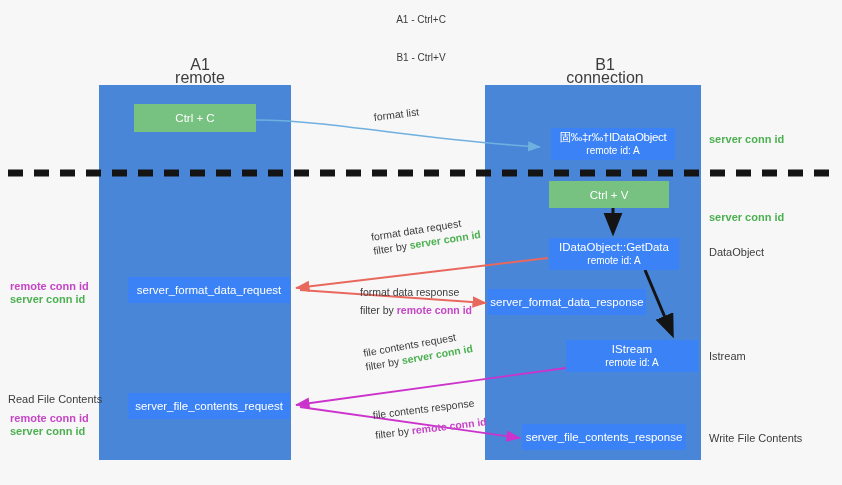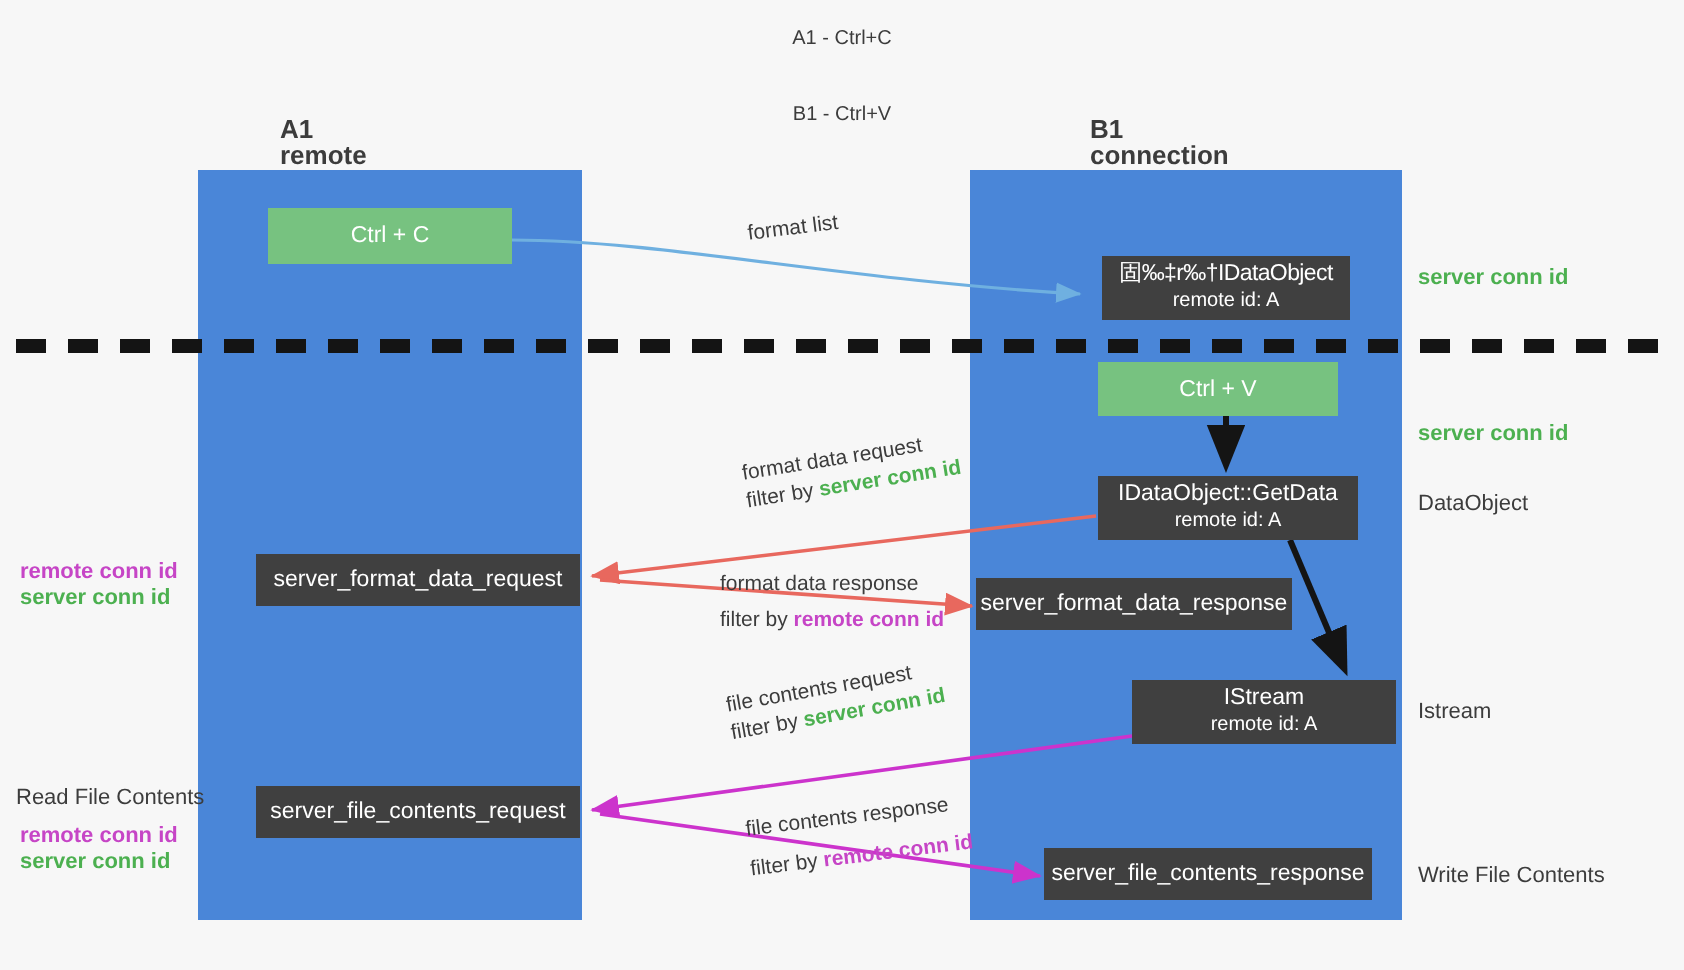--- a/index.html
+++ b/index.html
@@ -16,30 +16,30 @@
 
   .title{
     position:absolute;width:100%;text-align:center;
     font-size:10px;line-height:20px;color:#3c3c3c;
   }
 
   .lane{
     position:absolute;background:#4a86d8;
   }
   .lane-head{
-    position:absolute;text-align:left;font-size:13px;line-height:13px;color:#3c3c3c;font-weight:bold;
+    position:absolute;text-align:center;font-size:16px;line-height:13px;color:#3c3c3c;
   }
 
   .node{
     position:absolute;box-sizing:border-box;
     display:flex;flex-direction:column;align-items:center;justify-content:center;
     color:#ffffff;font-size:11.5px;line-height:14px;text-align:center;
   }
   .node.green{background:#77c280;}
-  .node.orange{background:#404040;}
+  .node.orange{background:#3b82f6;}
   .node .l2{font-size:10px;}
 
   .edge-label{
     position:absolute;font-size:10.5px;line-height:14px;color:#3c3c3c;
     white-space:nowrap;
   }
   .edge-label .green{color:#4cb050;font-weight:bold;}
   .edge-label .magenta{color:#c645c6;font-weight:bold;}
   .rot-n7{transform:rotate(-7deg);transform-origin:left top;}
   .rot-n9{transform:rotate(-9deg);transform-origin:left top;}

